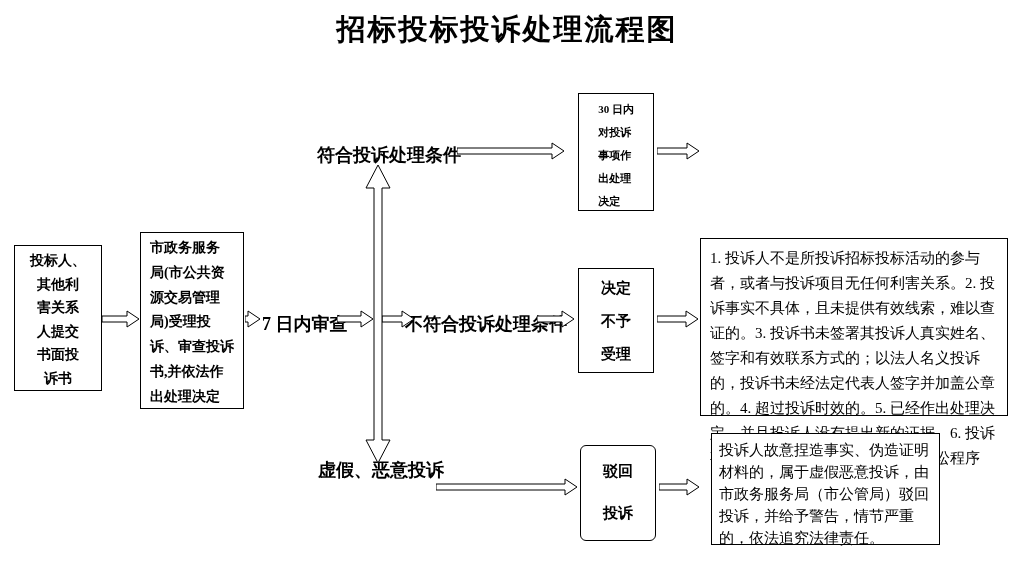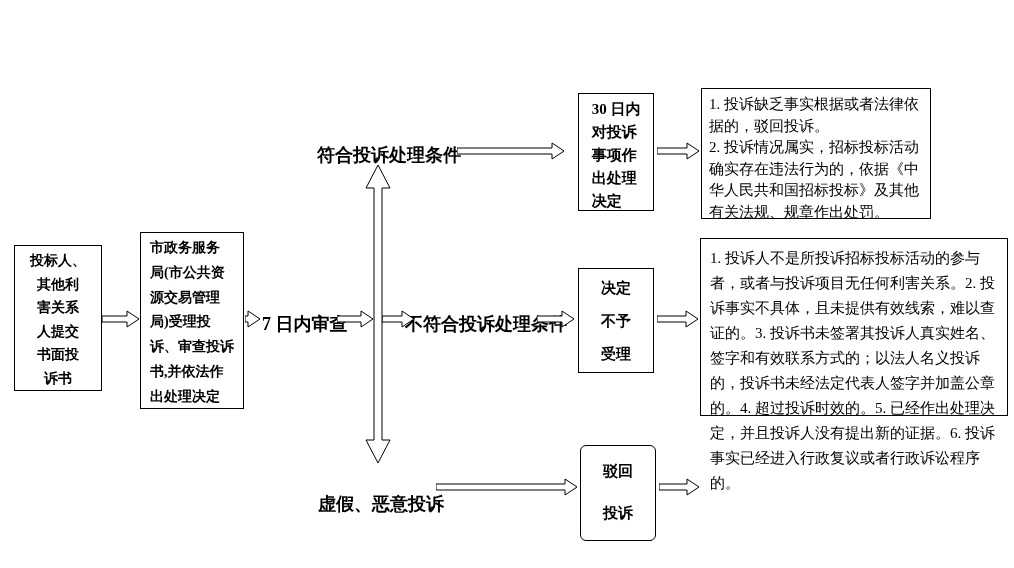--- a/index.html
+++ b/index.html
@@ -17,49 +17,50 @@
     box-sizing:border-box;display:flex;align-items:flex-start;justify-content:center;
   }
   .node span{white-space:pre-line;display:block;}
   
   .n-complainant{left:14px;top:245px;width:88px;height:146px;}
   .n-complainant span{font-weight:bold;font-size:14px;line-height:23.5px;padding-top:3px;text-align:center;}
   .n-bureau{left:140px;top:232px;width:104px;height:177px;}
   .n-bureau span{font-weight:bold;font-size:14px;line-height:24.8px;padding-top:3px;text-align:left;}
   
   .n-30d{left:578px;top:93px;width:76px;height:118px;}
-  .n-30d span{font-weight:bold;font-size:15px;line-height:23px;padding-top:4px;text-align:left;}
+  .n-30d span{font-weight:bold;font-size:11px;line-height:23px;padding-top:4px;text-align:left;}
   .n-notaccept{left:578px;top:268px;width:76px;height:105px;}
   .n-notaccept span{font-weight:bold;font-size:15px;line-height:33px;padding-top:3px;text-align:center;}
   .n-dismiss{left:580px;top:445px;width:76px;height:96px;border-radius:6px;}
   .n-dismiss span{font-weight:bold;font-size:15px;line-height:42px;padding-top:4px;text-align:center;}
   
   .n-outcome1{left:701px;top:88px;width:230px;height:131px;}
   .n-outcome1 span{font-size:15px;line-height:21.5px;padding:5px 7px;text-align:left;}
   .n-outcome2{left:700px;top:238px;width:308px;height:178px;}
   .n-outcome2 span{font-size:15px;line-height:25px;padding:7px 9px;text-align:left;}
   .n-outcome3{left:711px;top:433px;width:229px;height:112px;}
   .n-outcome3 span{font-size:15px;line-height:22px;padding:5px 7px;text-align:left;}
   
   .flabel{
     position:absolute;font-weight:bold;font-size:18px;white-space:nowrap;
   }
   .l-review{left:262px;top:312px;}
   .l-meet{left:317px;top:143px;}
   .l-notmeet{left:405px;top:312px;}
-  .l-false{left:318px;top:492px;}
+  .l-false{left:318px;top:458px;}
   
   .arrow{position:absolute;}
   .arrow polygon{fill:#ffffff;stroke:#000000;stroke-width:1;}
 </style>
 </head>
 <body>
 
 <div class="canvas">
 
+  <h1 class="title">招标投标投诉处理流程图</h1>
 
   <div class="node n-bureau">
     <span>市政务服务
 局(市公共资
 源交易管理
 局)受理投
 诉、审查投诉
 书,并依法作
 出处理决定</span>
   </div>
@@ -85,29 +86,28 @@
     <span>决定
 不予
 受理</span>
   </div>
 
   <div class="node n-dismiss">
     <span>驳回
 投诉</span>
   </div>
 
-  <div class="node n-outcome1">
-    <span>1. 投诉缺乏事实根据或者法律依据的，驳回投诉。
-2. 投诉情况属实，招标投标活动确实存在违法行为的，依据《中华人民共和国招标投标》及其他有关法规、规章作出处罚。</span>
-  </div>
 
   <div class="node n-outcome2">
     <span>1. 投诉人不是所投诉招标投标活动的参与者，或者与投诉项目无任何利害关系。2. 投诉事实不具体，且未提供有效线索，难以查证的。3. 投诉书未签署其投诉人真实姓名、签字和有效联系方式的；以法人名义投诉的，投诉书未经法定代表人签字并加盖公章的。4. 超过投诉时效的。5. 已经作出处理决定，并且投诉人没有提出新的证据。6. 投诉事实已经进入行政复议或者行政诉讼程序的。</span>
   </div>
 
+  <div class="node n-outcome3">
+    <span>投诉人故意捏造事实、伪造证明材料的，属于虚假恶意投诉，由市政务服务局（市公管局）驳回投诉，并给予警告，情节严重的，依法追究法律责任。</span>
+  </div>
 
   <div class="flabel l-review">7 日内审查</div>
   <div class="flabel l-meet">符合投诉处理条件</div>
   <div class="flabel l-notmeet">不符合投诉处理条件</div>
   <div class="flabel l-false">虚假、恶意投诉</div>
 
   <svg class="arrow" style="left:102px;top:309px;" width="38" height="20">
     <polygon points="0,7 25,7 25,2 37,10 25,18 25,13 0,13"></polygon>
   </svg>
 

